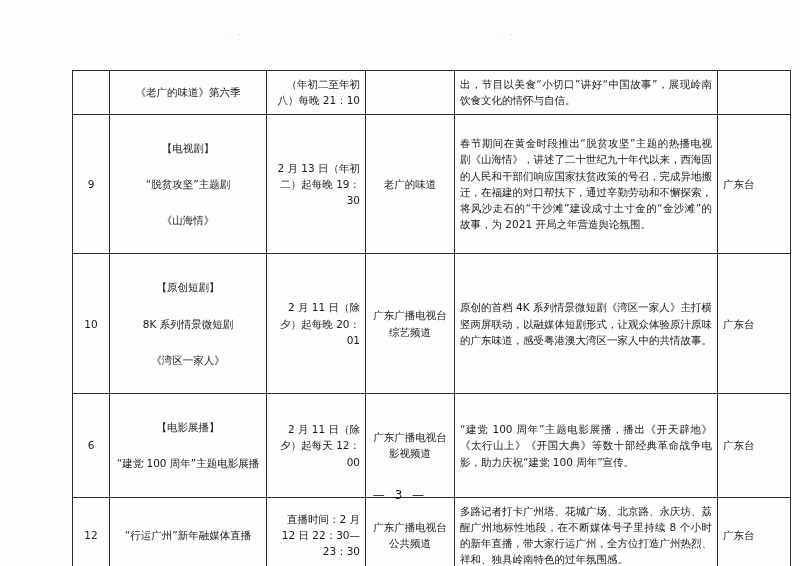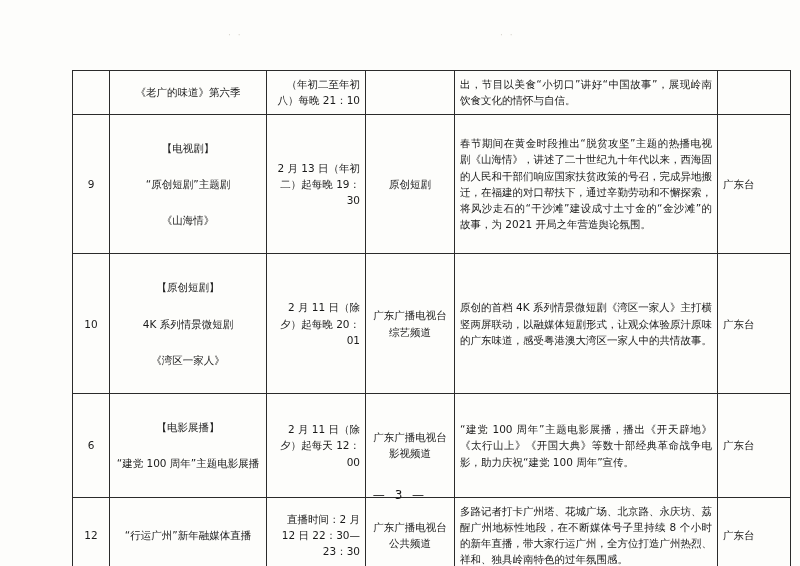--- a/index.html
+++ b/index.html
@@ -115,34 +115,34 @@
         <td class="col-time">（年初二至年初八）每晚 21：10</td>
         <td class="col-channel"></td>
         <td class="col-desc">出，节目以美食“小切口”讲好“中国故事”，展现岭南饮食文化的情怀与自信。</td>
         <td class="col-org"></td>
       </tr>
 
       <tr>
         <td class="col-no">9</td>
         <td class="col-name">
           <span class="name-line spaced">【电视剧】</span>
-          <span class="name-line spaced">“原创短剧”主题剧</span>
+          <span class="name-line spaced">“脱贫攻坚”主题剧</span>
           <span class="name-line spaced">《山海情》</span>
         </td>
         <td class="col-time">2 月 13 日（年初二）起每晚 19：30</td>
-        <td class="col-channel">原创短剧</td>
+        <td class="col-channel">老广的味道</td>
         <td class="col-desc">春节期间在黄金时段推出“脱贫攻坚”主题的热播电视剧《山海情》，讲述了二十世纪九十年代以来，西海固的人民和干部们响应国家扶贫政策的号召，完成异地搬迁，在福建的对口帮扶下，通过辛勤劳动和不懈探索，将风沙走石的“干沙滩”建设成寸土寸金的“金沙滩”的故事，为 2021 开局之年营造舆论氛围。</td>
         <td class="col-org">广东台</td>
       </tr>
 
       <tr>
         <td class="col-no">10</td>
         <td class="col-name">
           <span class="name-line spaced">【原创短剧】</span>
-          <span class="name-line spaced">4K 系列情景微短剧</span>
+          <span class="name-line spaced">8K 系列情景微短剧</span>
           <span class="name-line spaced">《湾区一家人》</span>
         </td>
         <td class="col-time">2 月 11 日（除夕）起每晚 20：01</td>
         <td class="col-channel">广东广播电视台综艺频道</td>
         <td class="col-desc">原创的首档 4K 系列情景微短剧《湾区一家人》主打横竖两屏联动，以融媒体短剧形式，让观众体验原汁原味的广东味道，感受粤港澳大湾区一家人中的共情故事。</td>
         <td class="col-org">广东台</td>
       </tr>
 
       <tr>
         <td class="col-no">6</td>

